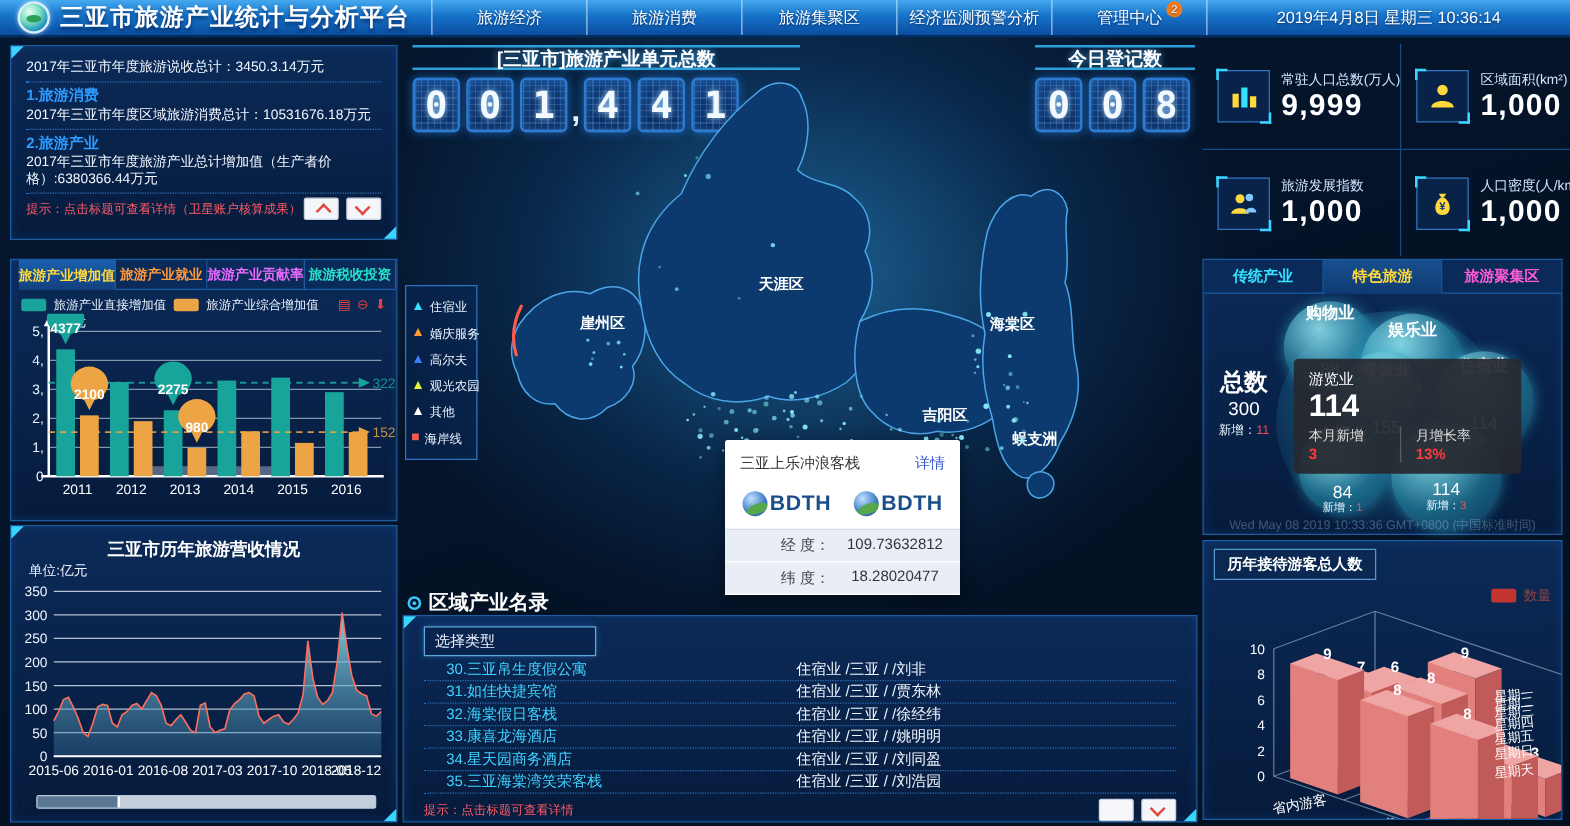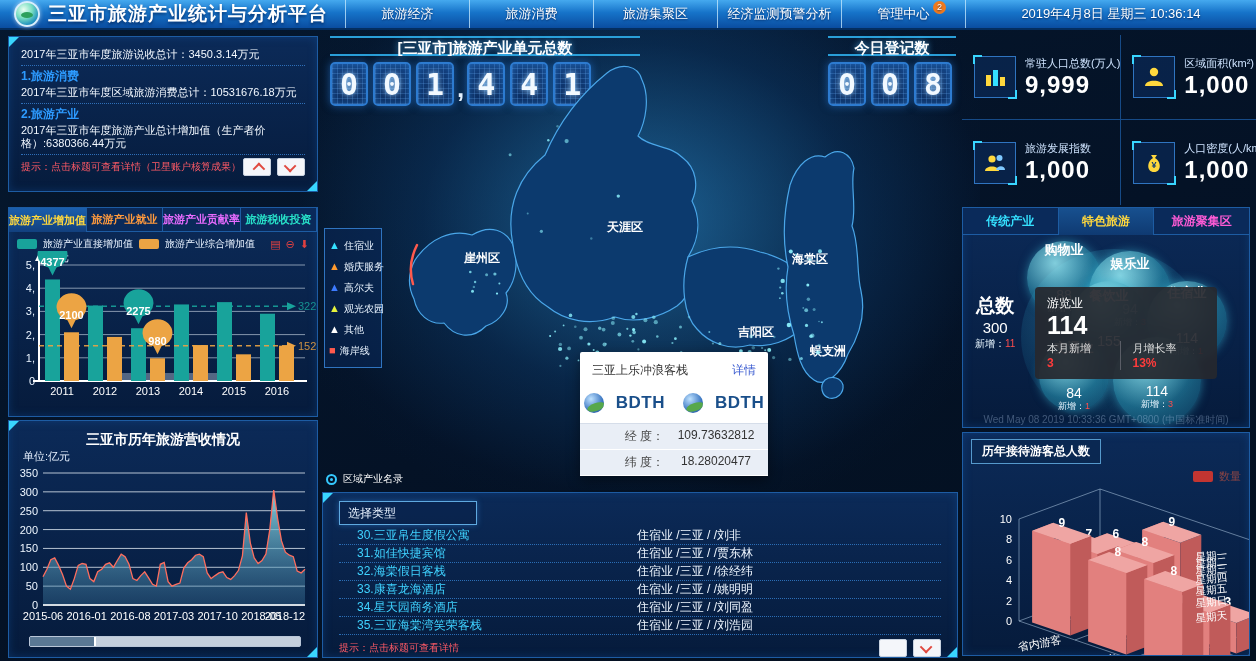--- a/index.html
+++ b/index.html
@@ -78,34 +78,34 @@
   .ml-item{display:flex;align-items:center;gap:4px;height:21px;}
   .ml-glyph{font-size:11px;line-height:11px;}
   .ml-label{font-size:10px;color:#eaf4ff;white-space:nowrap;}
   
   .popup{position:absolute;left:580px;top:352px;width:188px;background:#fff;border-radius:2px;
     box-shadow:0 4px 14px rgba(0,0,0,.45);color:#333;z-index:5;}
   .pp-head{display:flex;justify-content:space-between;align-items:center;padding:10px 12px 6px;}
   .pp-title{font-size:12px;color:#333;}
   .pp-link{font-size:12px;color:#3a5bd0;cursor:pointer;}
   .pp-logos{display:flex;justify-content:center;gap:18px;padding:8px 0 10px;}
-  .bdth{display:flex;align-items:flex-end;gap:12px;}
+  .bdth{display:flex;align-items:flex-end;gap:2px;}
   .bdth .globe{width:20px;height:20px;border-radius:50%;background:radial-gradient(circle at 35% 30%,#bfe2ff,#3c77c2 60%,#1d4f92);
     position:relative;overflow:hidden;}
   .bdth .globe:after{content:"";position:absolute;left:3px;top:10px;width:18px;height:8px;border-radius:50%;background:#57a84a;transform:rotate(-18deg);}
   .bdth b{font-size:17px;color:#1a4f8a;letter-spacing:.5px;}
   .pp-rows{background:#e9eef6;border-top:1px solid #d5dde9;}
   .pp-row{display:flex;font-size:12px;padding:4px 0;border-bottom:1px solid #fff;}
   .pp-row .k{width:84px;text-align:right;color:#444;}
   .pp-row .v{flex:1;text-align:center;color:#333;}
   
   .dir-header{position:absolute;left:326px;top:472px;display:flex;align-items:center;gap:6px;}
   .dir-dot{width:11px;height:11px;border:2px solid #35c9ff;border-radius:50%;box-sizing:border-box;position:relative;}
   .dir-dot:after{content:"";position:absolute;left:2px;top:2px;width:3px;height:3px;border-radius:50%;background:#35c9ff;}
-  .dir-title{font-size:10px;font-weight:normal;color:#fff;}
+  .dir-title{font-size:16px;font-weight:bold;color:#fff;}
   .p-directory{left:322px;top:492px;width:636px;height:166px;padding:8px 16px 4px;}
   .filter-box{width:120px;height:22px;border:1px solid #5fa9e0;background:rgba(8,30,70,.4);color:#e8f2ff;
     font-size:12px;line-height:22px;padding:0 8px;box-shadow:0 0 6px rgba(60,160,255,.4);cursor:pointer;}
   .dir-rows{margin-top:2px;}
   .dir-row{display:flex;align-items:center;height:17px;border-bottom:1px dotted #2a6db5;font-size:12px;cursor:pointer;}
   .dir-name{width:280px;color:#3fd2ff;padding-left:18px;white-space:nowrap;overflow:hidden;}
   .dir-detail{flex:1;color:#eef6ff;white-space:nowrap;}
   .dir-footer{display:flex;align-items:center;justify-content:space-between;margin-top:4px;}
   
   .stats-grid{position:absolute;left:962px;top:35px;width:288px;height:170px;display:grid;
@@ -203,21 +203,21 @@
           </div>
         <div class="pg-btn">
             <div class="chev down"></div>
           </div>
       </div>
     </div>
   </div>
 
   <div class="panel p-industry">
     <div class="tabs" id="ind-tabs">
-        <div class="tab active" style="color: rgb(255, 216, 61);">旅游产业增加值</div>
+        <div class="tab active" style="color: rgb(255, 216, 61); margin-left: 6px;">旅游产业增加值</div>
         <div class="tab" style="color: rgb(255, 154, 61);">旅游产业就业</div>
         <div class="tab" style="color: rgb(232, 107, 255);">旅游产业贡献率</div>
         <div class="tab" style="color: rgb(39, 224, 200);">旅游税收投资</div>
       </div>
     <div class="legend-row" id="ind-legend">
         <span class="sw" style="background: rgb(24, 163, 155);"></span>
         <span class="lg-label">旅游产业直接增加值</span>
         <span class="sw" style="background: rgb(236, 164, 68);"></span>
         <span class="lg-label">旅游产业综合增加值</span>
         <div class="mini-icons">

